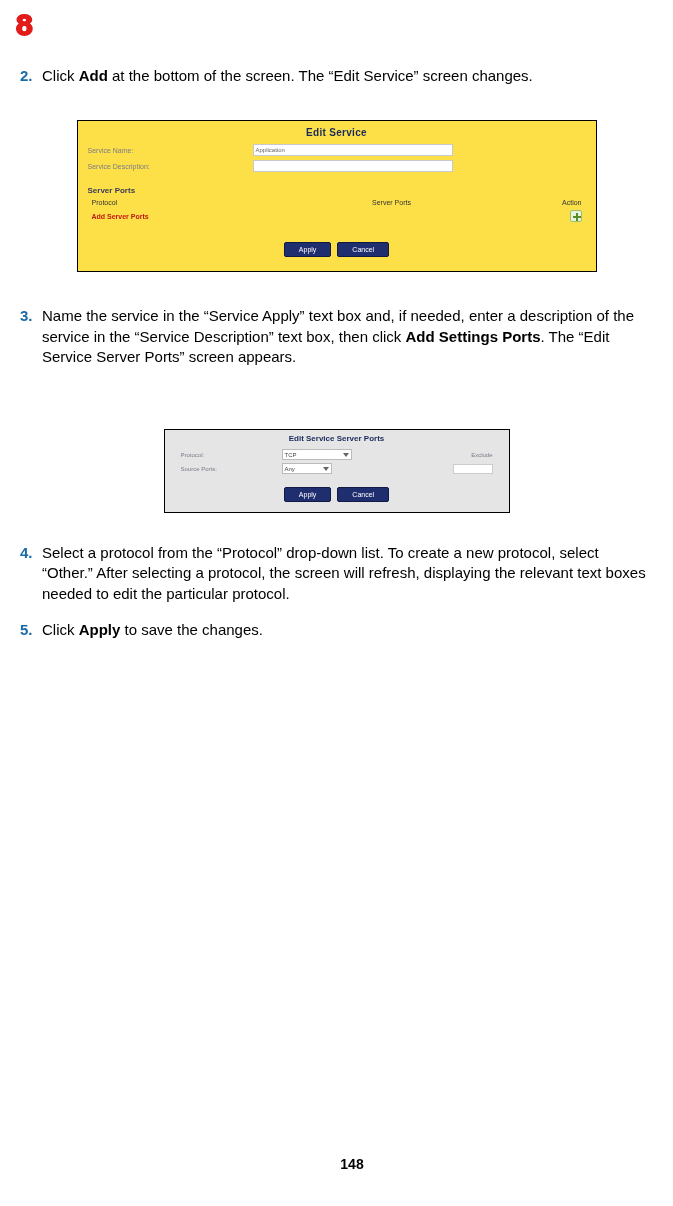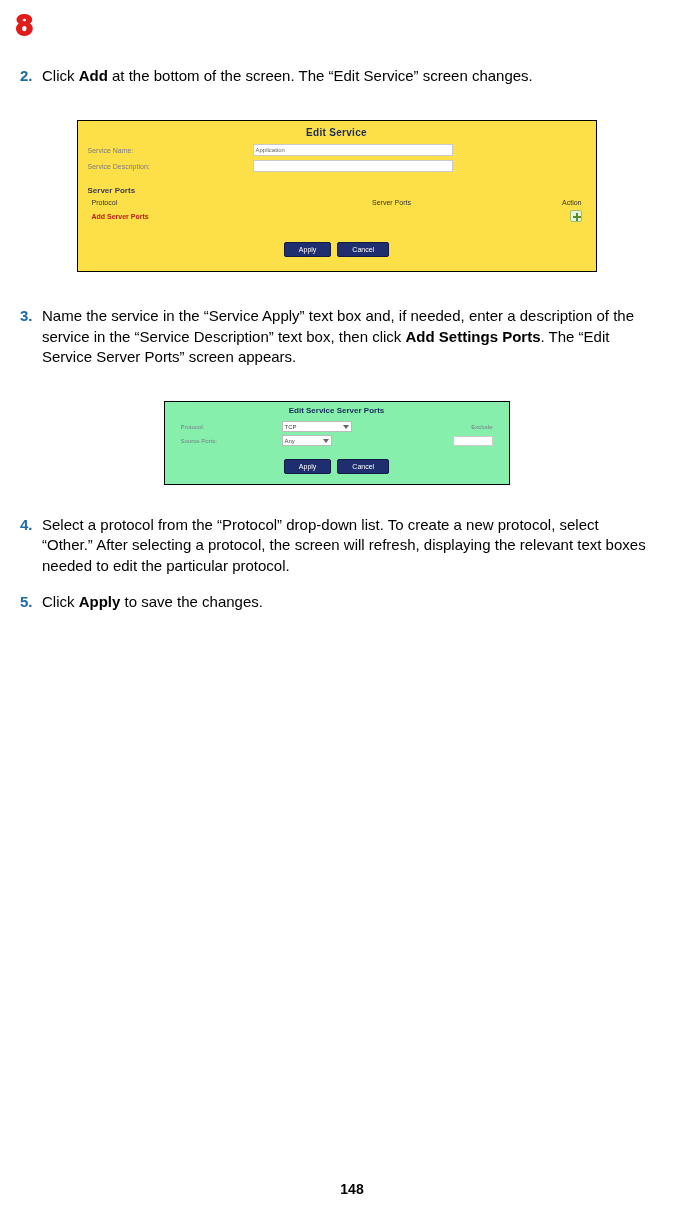--- a/index.html
+++ b/index.html
@@ -150,22 +150,23 @@
     color: #fff;
     font-size: 7px;
     padding: 3px 14px;
     border-radius: 2px;
     border: 1px solid #111a44;
   }
 
   .figure2 {
     width: 346px;
     border: 1px solid #000;
-    background: #86efac;
-    font-size: 7px;
+    background: #e5e5e5;
+    font-size: 7px;
+    margin-top: 28px;
   }
   .fig2-title {
     text-align: center;
     font-weight: 700;
     font-size: 8px;
     color: #1a2a5a;
     padding: 4px 0 6px 0;
   }
   .fig2-body {
     padding: 0 16px 4px 16px;
@@ -207,21 +208,21 @@
   }
   .fig2-buttons {
     display: flex;
     justify-content: center;
     gap: 6px;
     padding: 6px 0 10px 0;
   }
 
   .page-num {
     position: absolute;
-    bottom: 9px;
+    bottom: 34px;
     left: 0; right: 0;
     text-align: center;
     font-weight: 700;
     font-size: 14px;
     margin-left: 31px;
   }
 </style>
 </head>
 <body>
 

